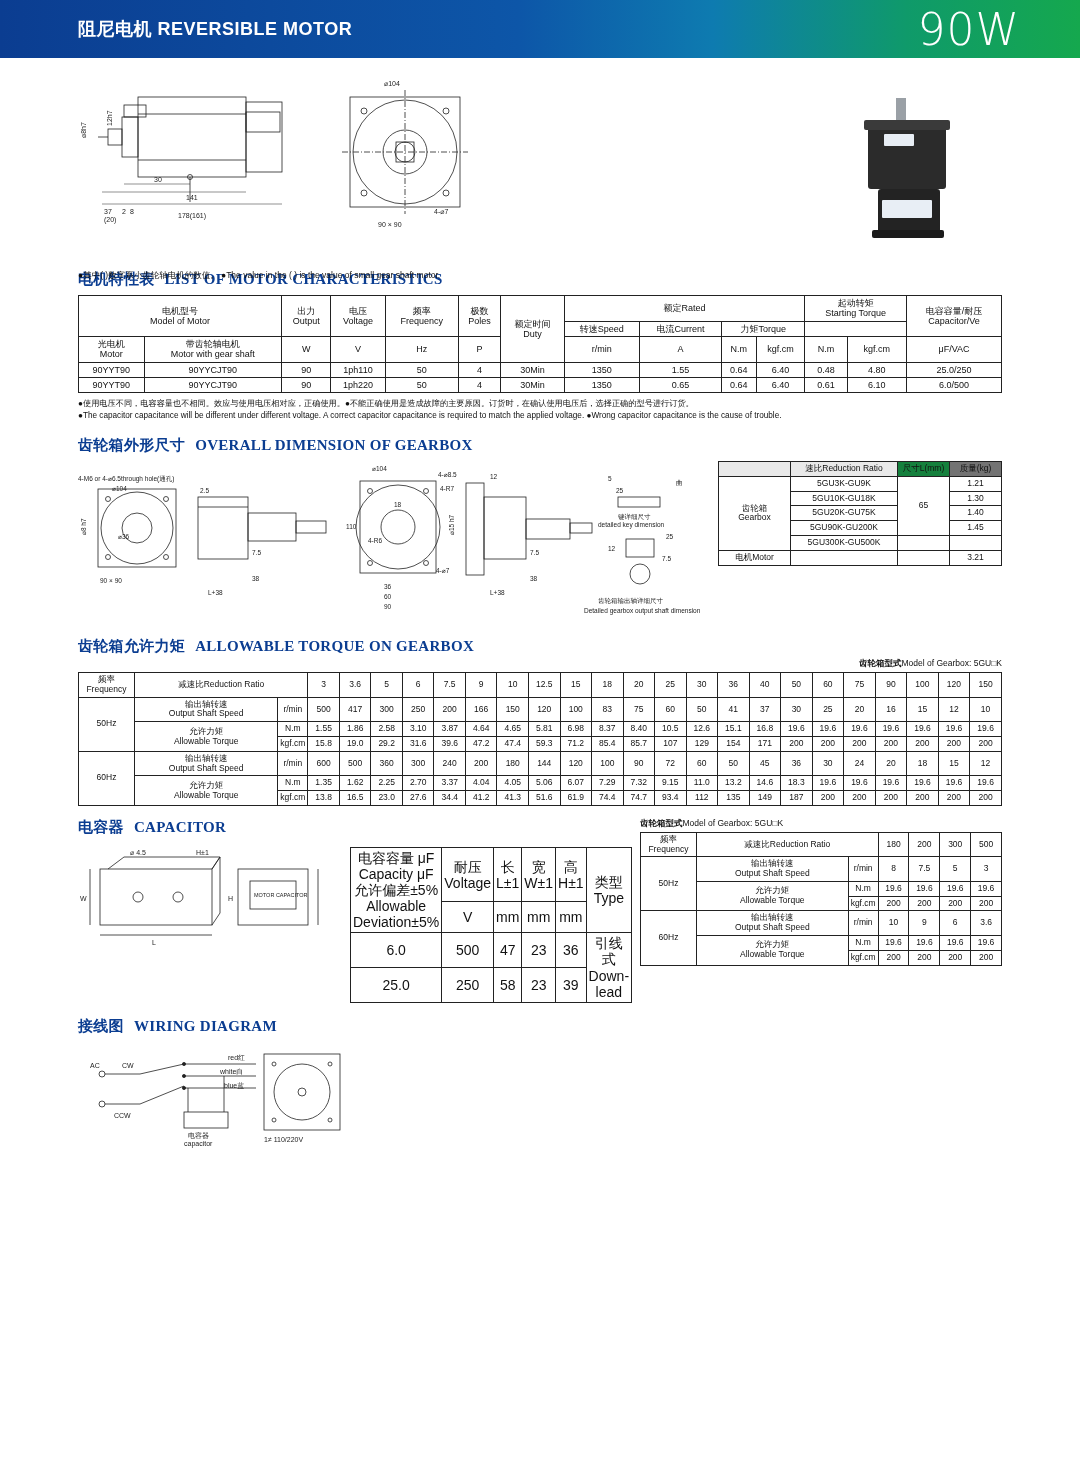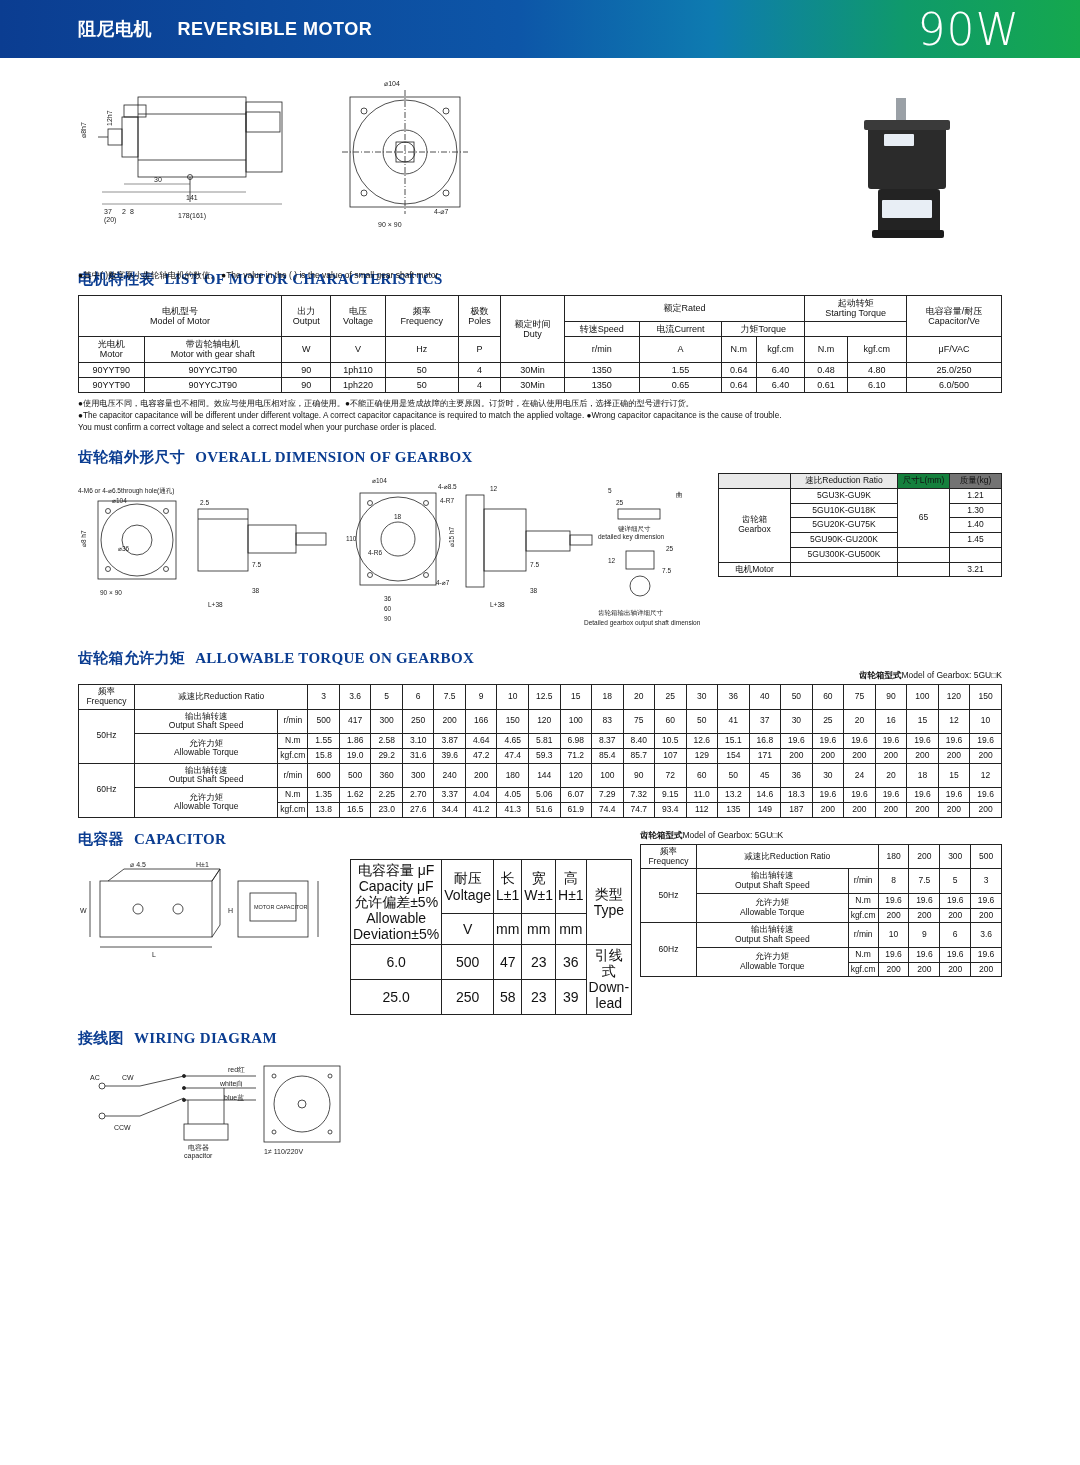--- a/index.html
+++ b/index.html
@@ -51,21 +51,21 @@
   #torque-sec { margin-top: 12px; }
   #cap-sec { margin-top: 12px; }
   .flex { display: flex; }
 </style>
 </head>
 <body>
 
 <div class="header">
   <div class="header-title">
     <span>阻尼电机</span>
-    <span style="margin-left:20px;">REVERSIBLE MOTOR</span>
+    <span style="margin-left:0;">REVERSIBLE MOTOR</span>
   </div>
   <div class="header-watt">90W</div>
 </div>
 
 <div class="page">
 
   <div id="motor-drawings">
     <svg width="924" height="190" viewBox="0 0 924 190">
 
       <g stroke="#222" fill="none" stroke-width="0.8">
@@ -237,21 +237,20 @@
           <td>6.40</td>
           <td>0.61</td>
           <td>6.10</td>
           <td>6.0/500</td>
         </tr>
       </tbody>
     </table>
     <div class="note" style="margin-top:5px;">
       <div>●使用电压不同，电容容量也不相同。效应与使用电压相对应，正确使用。●不能正确使用是造成故障的主要原因。订货时，在确认使用电压后，选择正确的型号进行订货。</div>
       <div>●The capacitor capacitance will be different under different voltage. A correct capacitor capacitance is required to match the applied voltage. ●Wrong capacitor capacitance is the cause of trouble.</div>
-      <div>You must confirm a correct voltage and select a correct model when your purchase order is placed.</div>
     </div>
   </div>
 
   <div id="gearbox-sec">
     <div class="sec-title">
       <span class="cn">齿轮箱外形尺寸</span>
       <span class="en" style="margin-left:6px;">OVERALL DIMENSION OF GEARBOX</span>
     </div>
 
     <div class="flex" style="margin-top:6px; align-items:flex-start;">

